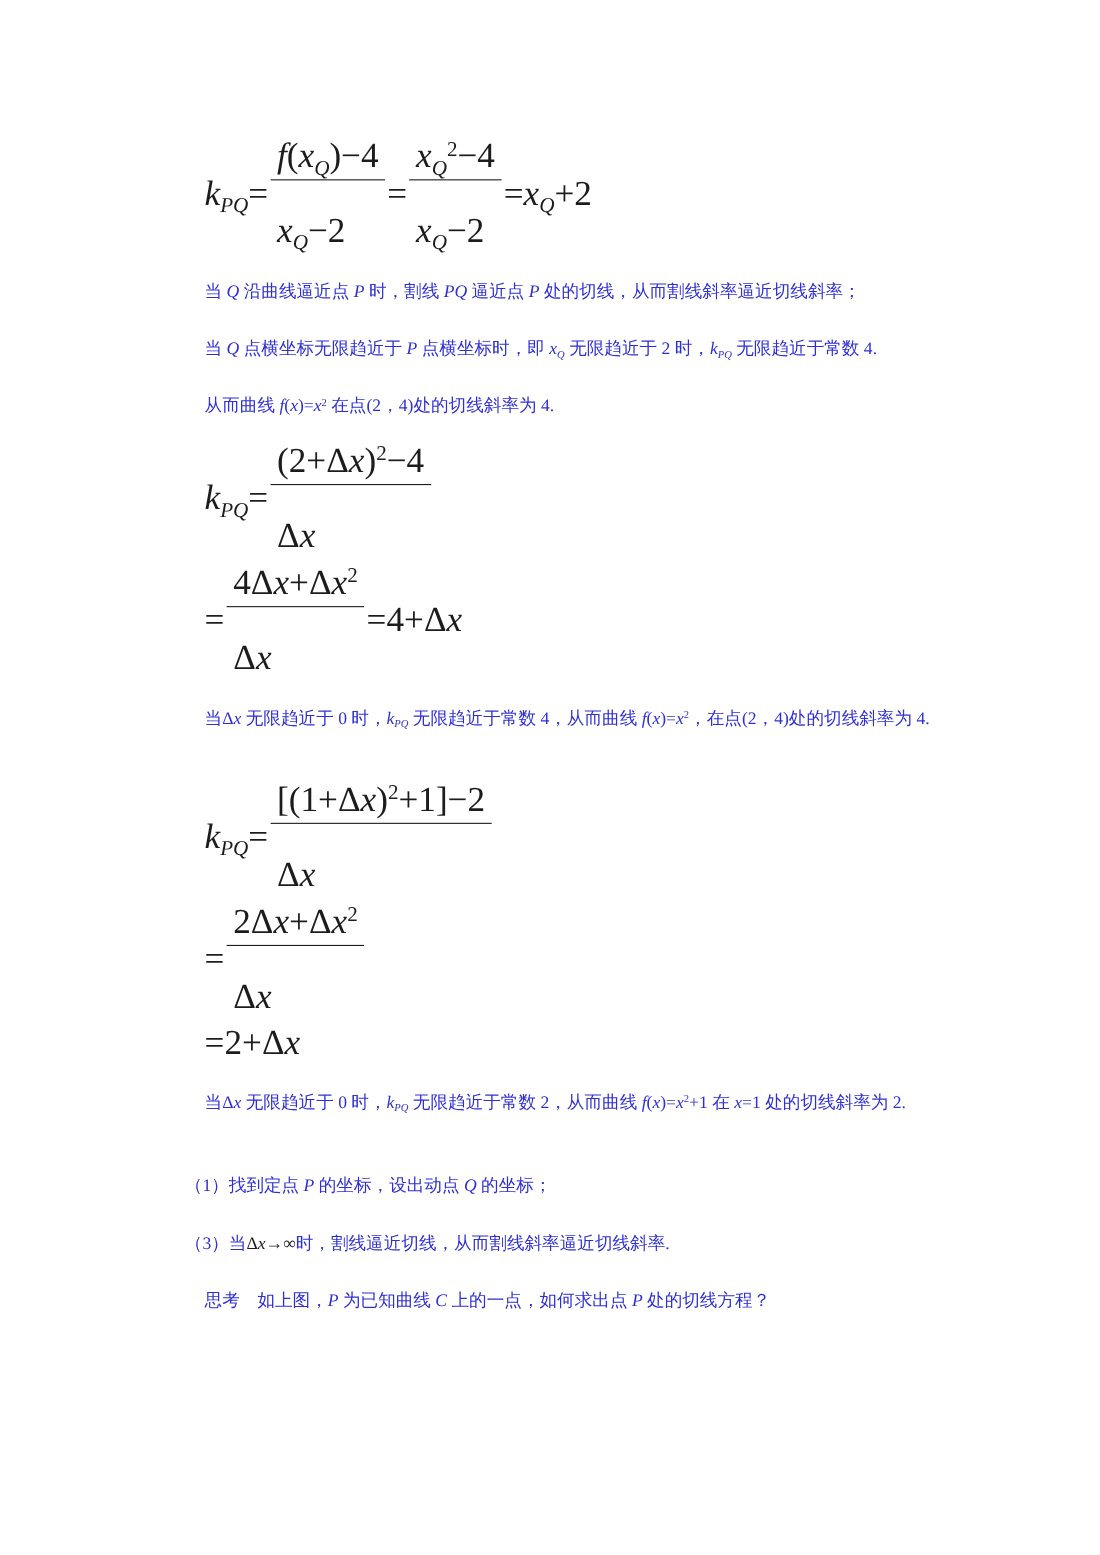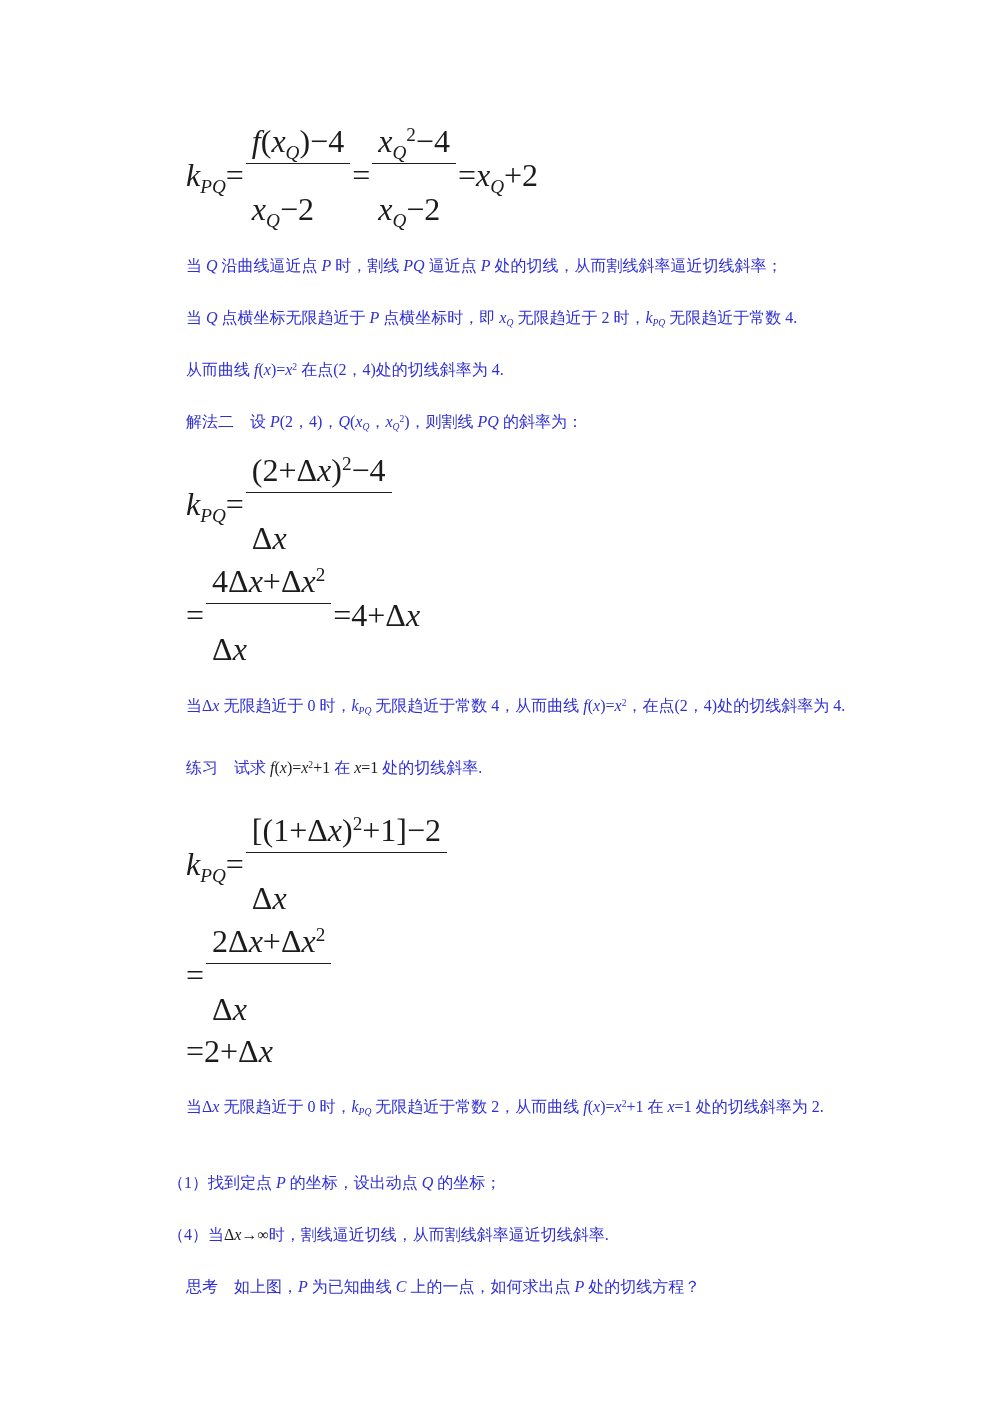--- a/index.html
+++ b/index.html
@@ -84,21 +84,20 @@
         <span class="ftext">=<i>x</i><sub><i>Q</i></sub>+2</span>
       </div>
   </div>
 
   <p class="para"><span class="run-b">当 <i>Q</i> 沿曲线逼近点 <i>P</i> 时，割线 <i>PQ</i> 逼近点 <i>P</i> 处的切线，从而割线斜率逼近切线斜率；</span></p>
 
   <p class="para"><span class="run-b">当 <i>Q</i> 点横坐标无限趋近于 <i>P</i> 点横坐标时，即 <i>x</i><sub><i>Q</i></sub> 无限趋近于 2 时，<i>k</i><sub><i>PQ</i></sub> 无限趋近于常数 4.</span></p>
 
   <p class="para"><span class="run-b">从而曲线 <i>f</i>(<i>x</i>)=<i>x</i><sup>2</sup> 在点(2，4)处的切线斜率为 4.</span></p>
 
-  <p class="para"><span class="run-b">解法二　设 <i>P</i>(2，4)，<i>Q</i>(<i>x</i><sub><i>Q</i></sub>，<i>x</i><sub><i>Q</i></sub><sup>2</sup>)，则割线 <i>PQ</i> 的斜率为：</span></p>
 
   <div class="formula">
     <div class="frow">
         <span class="ftext"><i>k</i><sub><i>PQ</i></sub>=</span>
         <span class="frac">
           <span class="num">(2+Δ<i>x</i>)<sup>2</sup>−4</span>
           <span class="den">Δ<i>x</i></span>
         </span>
       </div>
     <div class="frow">
@@ -108,21 +107,20 @@
           <span class="den">Δ<i>x</i></span>
         </span>
         <span class="ftext">=4+Δ<i>x</i></span>
       </div>
   </div>
 
   <p class="para"><span class="run-b">当Δ<i>x</i> 无限趋近于 0 时，<i>k</i><sub><i>PQ</i></sub> 无限趋近于常数 4，从而曲线 <i>f</i>(<i>x</i>)=<i>x</i><sup>2</sup>，在点(2，4)处的切线斜率为 4.</span></p>
 
   <div class="gap-sm"></div>
 
-  <p class="para"><span class="run-b">练习　试求 </span><span class="run-k"><i>f</i>(<i>x</i>)=<i>x</i><sup>2</sup>+1</span><span class="run-b"> 在 </span><span class="run-k"><i>x</i>=1</span><span class="run-b"> 处的切线斜率.</span></p>
 
   <div class="gap-sm"></div>
 
 
   <div class="formula">
     <div class="frow">
         <span class="ftext"><i>k</i><sub><i>PQ</i></sub>=</span>
         <span class="frac">
           <span class="num">[(1+Δ<i>x</i>)<sup>2</sup>+1]−2</span>
           <span class="den">Δ<i>x</i></span>
@@ -143,17 +141,17 @@
   <p class="para"><span class="run-b">当Δ<i>x</i> 无限趋近于 0 时，<i>k</i><sub><i>PQ</i></sub> 无限趋近于常数 2，从而曲线 <i>f</i>(<i>x</i>)=<i>x</i><sup>2</sup>+1 在 <i>x</i>=1 处的切线斜率为 2.</span></p>
 
   <div class="gap-md"></div>
 
 
   <div class="gap-sm"></div>
 
   <p class="para step"><span class="run-b">（1）找到定点 <i>P</i> 的坐标，设出动点 <i>Q</i> 的坐标；</span></p>
 
 
-  <p class="para step"><span class="run-b">（4）当</span><span class="run-k">Δ<i>x</i>→∞</span><span class="run-b">时，割线逼近切线，从而割线斜率逼近切线斜率.</span></p>
+  <p class="para step"><span class="run-b">（3）当</span><span class="run-k">Δ<i>x</i>→∞</span><span class="run-b">时，割线逼近切线，从而割线斜率逼近切线斜率.</span></p>
 
   <p class="para"><span class="run-b">思考　如上图，<i>P</i> 为已知曲线 <i>C</i> 上的一点，如何求出点 <i>P</i> 处的切线方程？</span></p>
 
 </div>
 
 </body></html>

